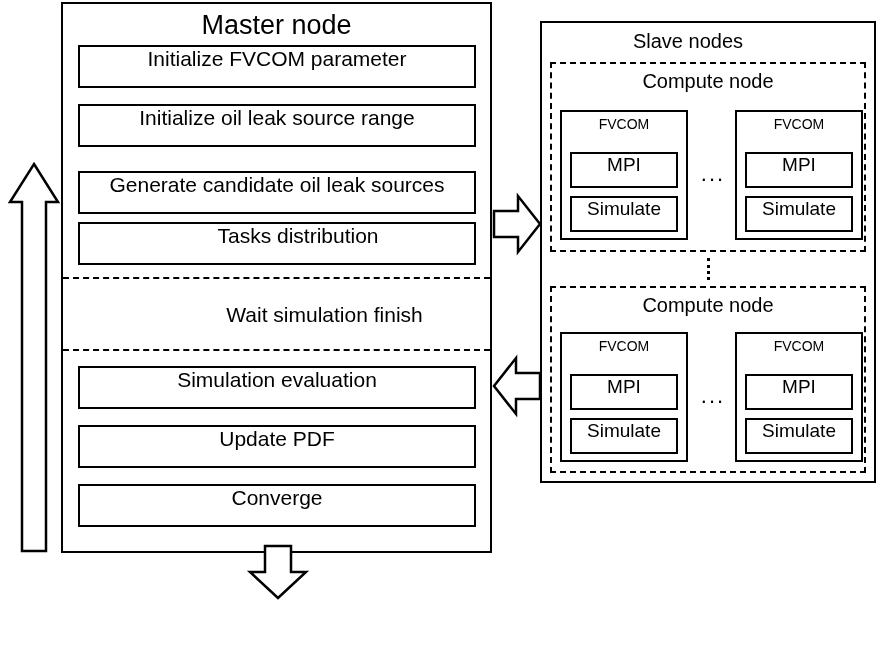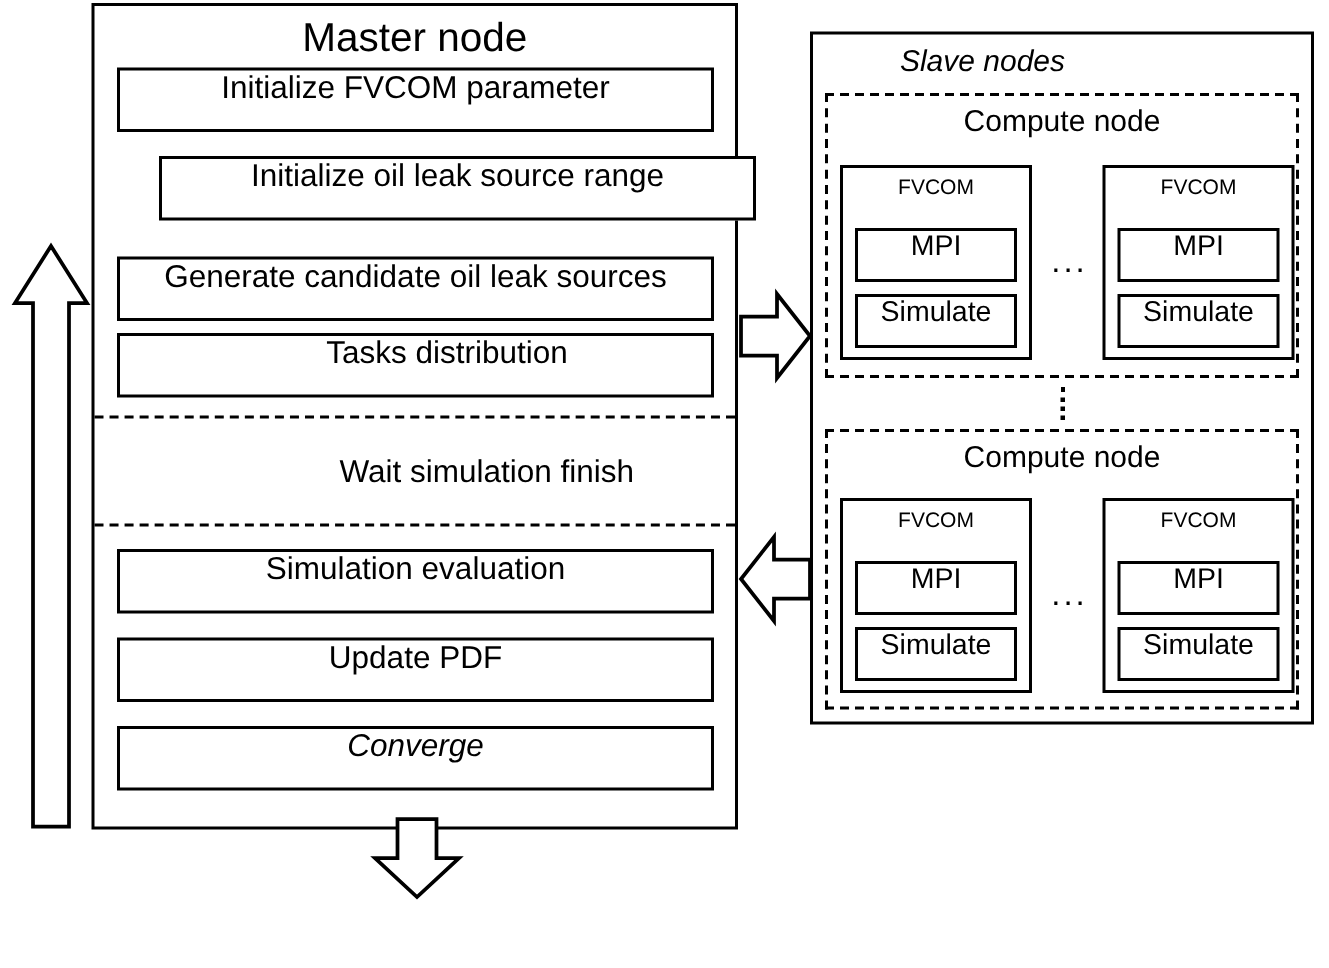--- a/index.html
+++ b/index.html
@@ -80,21 +80,21 @@
   </svg>
 
   <div class="box" style="left:61px; top:2px; width:431px; height:551px; display:block;"></div>
 
   <div class="label title-lg" style="left:61px; top:10px; width:431px;">Master node</div>
 
   <div class="box item-lg" style="left:78px; top:45px; width:398px; height:43px;">
     <span>Initialize FVCOM parameter</span>
   </div>
 
-  <div class="box item-lg" style="left:78px; top:104px; width:398px; height:43px;margin-left:28px;">
+  <div class="box item-lg" style="left:78px; top:104px; width:398px; height:43px;">
     <span>Initialize oil leak source range</span>
   </div>
 
   <div class="box item-lg" style="left:78px; top:171px; width:398px; height:43px;">
     <span>Generate candidate oil leak sources</span>
   </div>
 
   <div class="box item-lg" style="left:78px; top:222px; width:398px; height:43px;padding-left:42px;">
     <span>Tasks distribution</span>
   </div>
@@ -106,27 +106,27 @@
   <div class="hsep" style="left:63px; top:349px; width:427px;"></div>
 
   <div class="box item-lg" style="left:78px; top:366px; width:398px; height:43px;">
     <span>Simulation evaluation</span>
   </div>
 
   <div class="box item-lg" style="left:78px; top:425px; width:398px; height:43px;">
     <span>Update PDF</span>
   </div>
 
-  <div class="box item-lg" style="left:78px; top:484px; width:398px; height:43px;font-style:italic;">
+  <div class="box item-lg" style="left:78px; top:484px; width:398px; height:43px;">
     <span>Converge</span>
   </div>
 
   <div class="box" style="left:540px; top:21px; width:336px; height:462px; display:block;"></div>
 
-  <div class="label node-md" style="left:511px; top:30px; width:288px;font-style:italic;">Slave nodes</div>
+  <div class="label node-md" style="left:544px; top:30px; width:288px;">Slave nodes</div>
 
   <div class="dashbox" style="left:550px; top:62px; width:316px; height:190px;"></div>
 
   <div class="label node-md" style="left:550px; top:70px; width:316px;">Compute node</div>
 
   <div class="box" style="left:560px; top:110px; width:128px; height:130px; display:block;"></div>
   <div class="label fv-md" style="left:560px; top:116px; width:128px;">FVCOM</div>
   <div class="box mpi-sm" style="left:570px; top:152px; width:108px; height:36px;">
     <span>MPI</span>
   </div>

